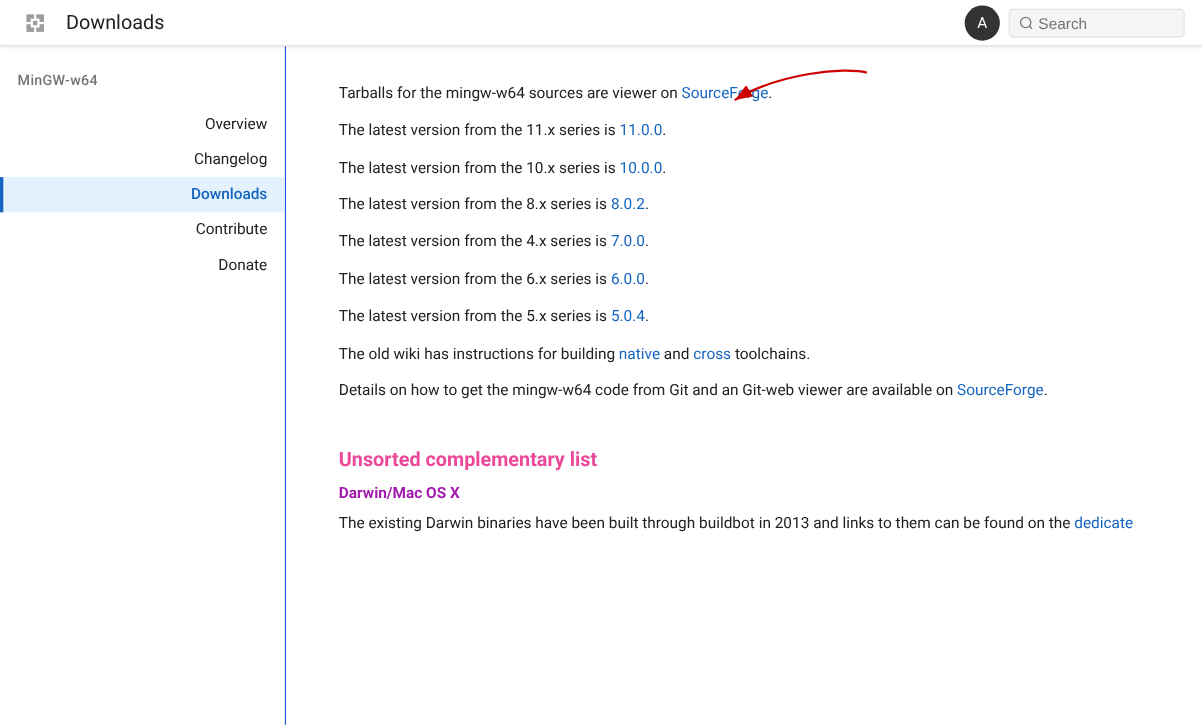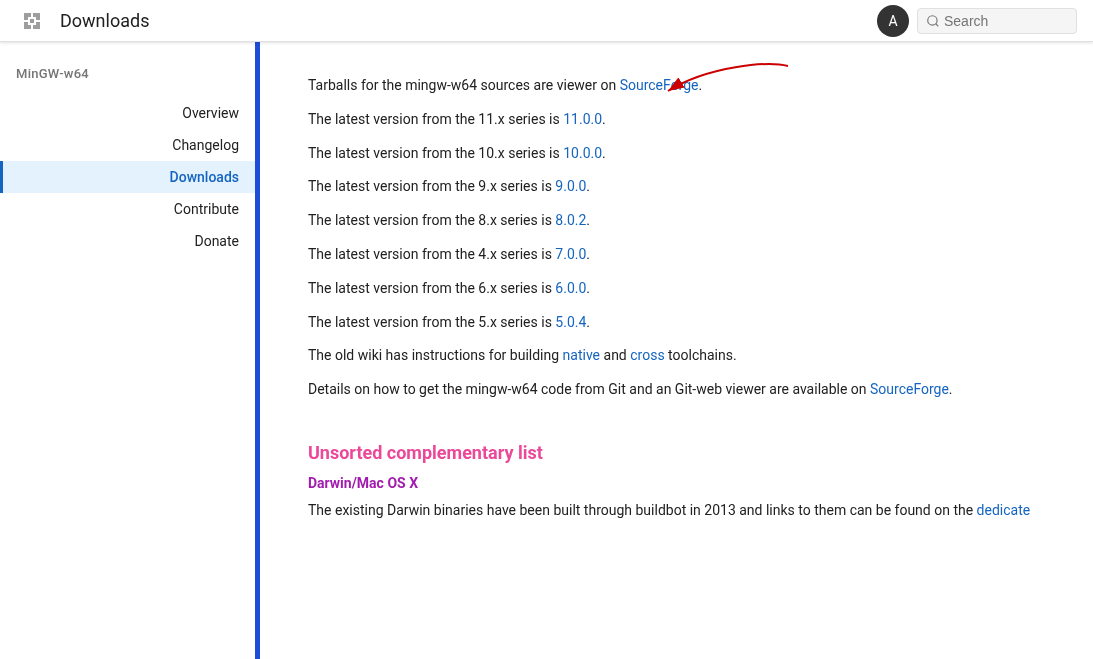--- a/index.html
+++ b/index.html
@@ -75,21 +75,21 @@
       display: flex;
       margin-top: 42px;
       min-height: calc(100vh - 42px);
     }
 
     
     .sidebar {
       width: 260px;
       flex-shrink: 0;
       padding: 20px 0;
-      border-right: 5px solid #1d4ed8;
+      border-right: 1px solid #1d4ed8;
       background: #fff;
       position: fixed;
       top: 42px;
       bottom: 0;
       left: 0;
       overflow-y: auto;
     }
     .sidebar-brand {
       padding: 4px 16px 16px;
       font-size: 13px;
@@ -220,23 +220,20 @@
       </svg>
     </div>
 
     <p class="content-para">
       <span>The latest version from the 11.x series is </span><a class="link">11.0.0</a><span>.</span>
     </p>
     <p class="content-para">
       <span>The latest version from the 10.x series is </span><a class="link">10.0.0</a><span>.</span>
     </p>
     <p class="content-para">
-      <span>The latest version from the 9.x series is </span><a class="link">9.0.0</a><span>.</span>
-    </p>
-    <p class="content-para">
       <span>The latest version from the 8.x series is </span><a class="link">8.0.2</a><span>.</span>
     </p>
     <p class="content-para">
       <span>The latest version from the 4.x series is </span><a class="link">7.0.0</a><span>.</span>
     </p>
     <p class="content-para">
       <span>The latest version from the 6.x series is </span><a class="link">6.0.0</a><span>.</span>
     </p>
     <p class="content-para">
       <span>The latest version from the 5.x series is </span><a class="link">5.0.4</a><span>.</span>

